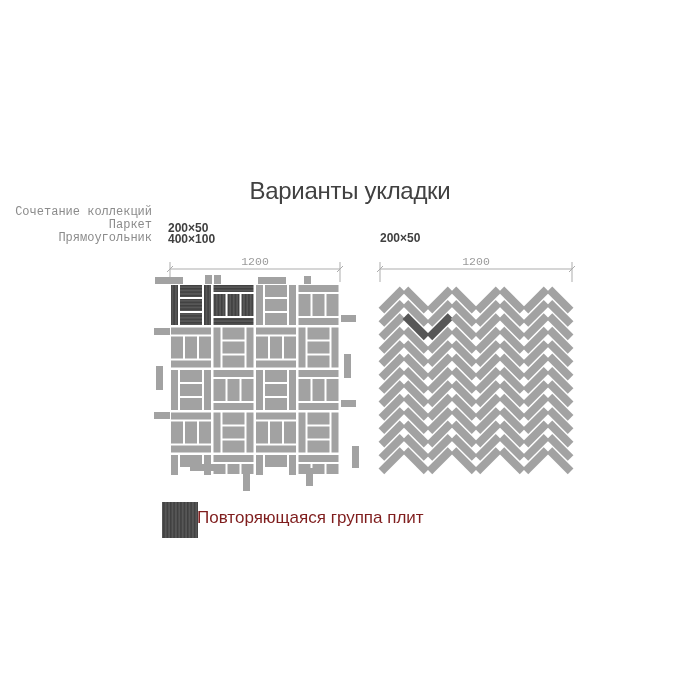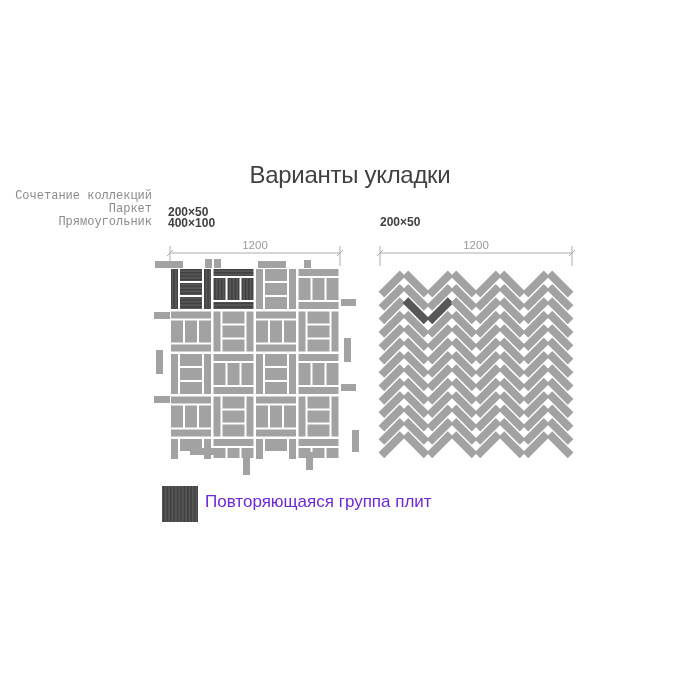--- a/index.html
+++ b/index.html
@@ -1,40 +1,40 @@
 <!DOCTYPE html>
 <html><head>
 <meta charset="utf-8">
 <style>
   html,body{margin:0;padding:0;background:#ffffff;}
   .stage{
     position:relative;width:700px;height:584px;background:#ffffff;
-    font-family:"Liberation Sans",sans-serif;overflow:hidden;
+    font-family:"Liberation Sans",sans-serif;overflow:hidden;margin-top:16px;
   }
   .abs{position:absolute;}
   .page-title{
     top:161px;left:0;width:700px;text-align:center;
     font-size:24px;font-weight:400;color:#414141;letter-spacing:-0.3px;
   }
   .note{
     top:190px;right:548px;text-align:right;
     font-size:12px;line-height:13px;color:#8b8b8b;white-space:nowrap;font-family:Liberation Mono, monospace;
   }
   .sizes{
     font-size:12px;font-weight:bold;color:#3f3f3f;line-height:10.5px;white-space:nowrap;
   }
   .sizes-left{top:207px;left:168px;}
   .sizes-right{top:217px;left:380px;}
   .dim-label{
-    width:60px;text-align:center;font-size:11.5px;color:#9a9a9a;
+    width:60px;text-align:center;font-size:11.5px;color:#9a9a9a;font-family:Liberation Mono, monospace;
   }
   .dim-left{top:239px;left:225px;}
   .dim-right{top:239px;left:446px;}
   .legend-label{
-    top:492px;left:205px;font-size:17px;color:#6d28d9;white-space:nowrap;
+    top:492px;left:197px;font-size:17px;color:#7f1d1d;white-space:nowrap;
   }
   svg{position:absolute;top:0;left:0;}
 </style>
 </head>
 <body>
 
 <div class="stage">
 
   <svg id="art" width="700" height="700" viewBox="0 0 700 700">
       <defs>

